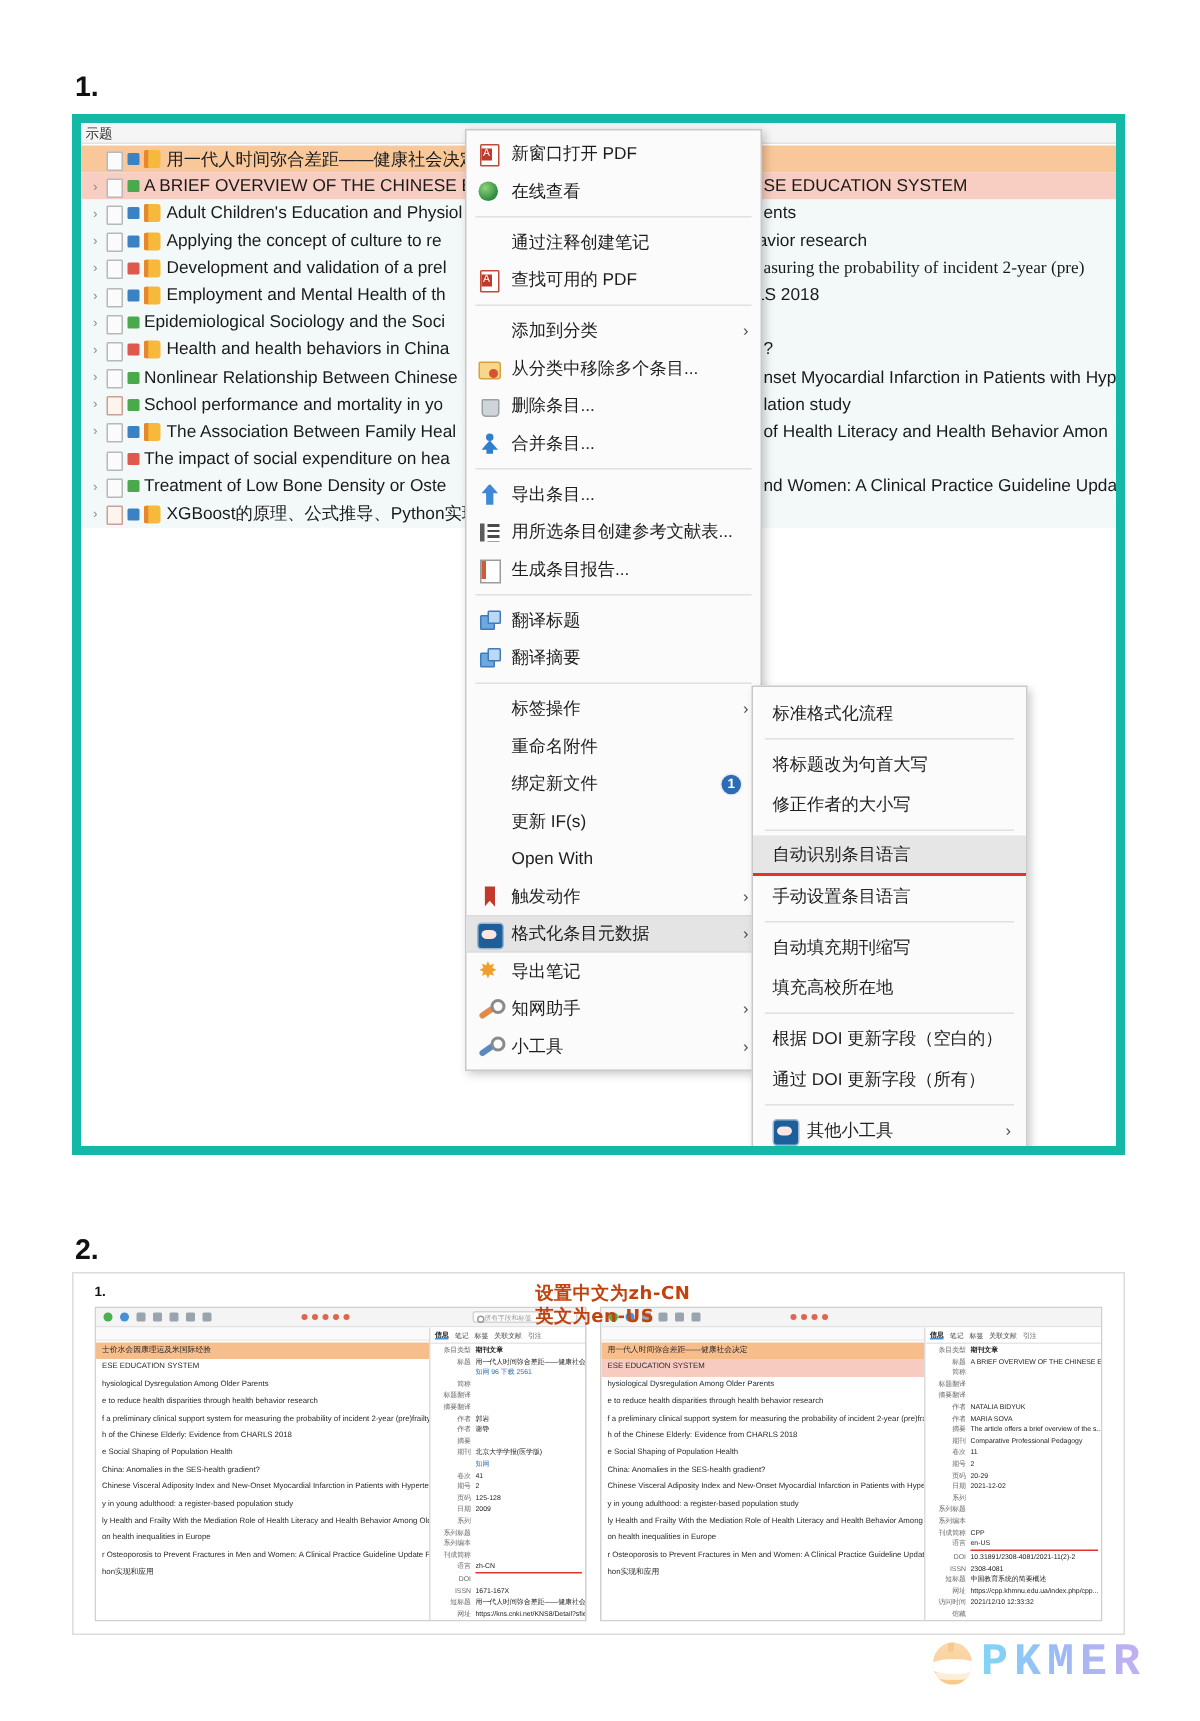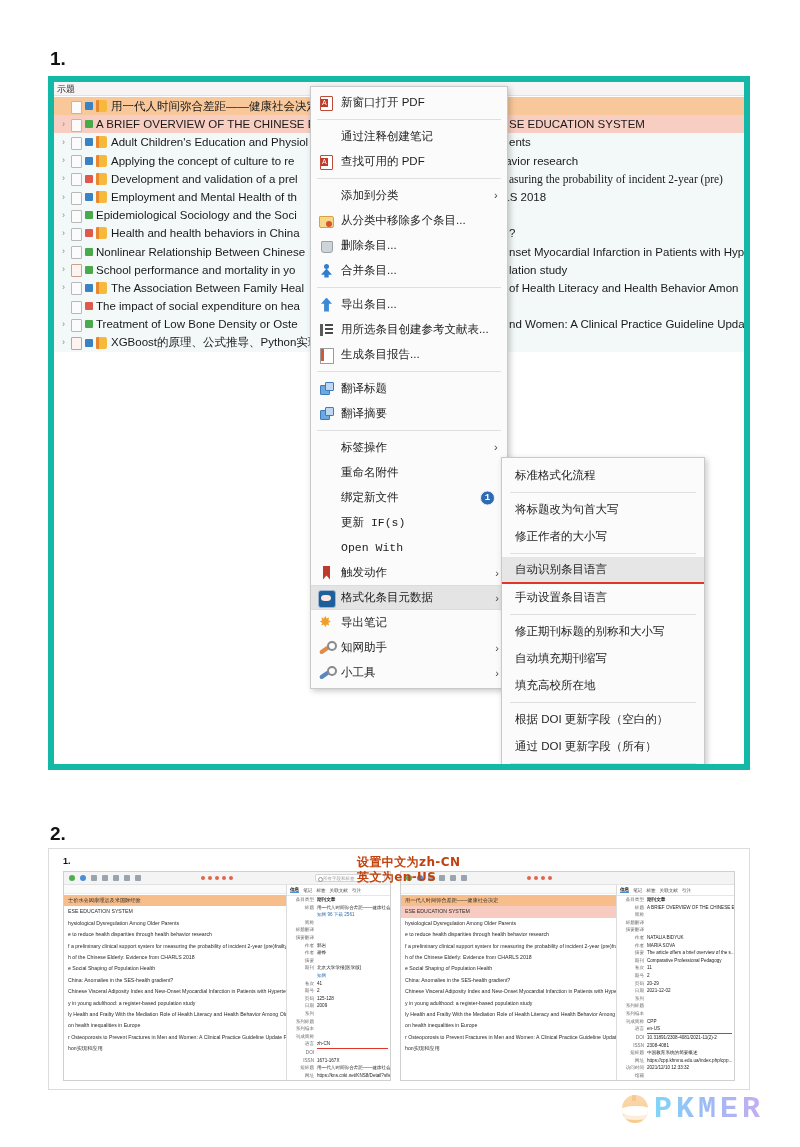--- a/index.html
+++ b/index.html
@@ -74,21 +74,21 @@
     padding: 3px 0; z-index: 30;
   }
   .mi {
     position: relative; display: flex; align-items: center;
     height: 25px; padding: 0 8px 0 7px;
     font-size: 11.5px; color: #1e1e1e; white-space: nowrap;
   }
   .mi .mic { width: 16px; flex: 0 0 16px; height: 16px; margin-right: 7px; position:relative; }
   .mi .milabel { flex: 1 1 auto; }
   .mi .arrow { color: #4a4a4a; font-size: 11px; margin-left: 6px; }
-  .mi.noicon { padding-left: 30px; font-family: Liberation Mono, monospace; }
+  .mi.noicon { padding-left: 30px; }
   .mi.hl { background: #e4e4e4; border-top:1px solid #dcdcdc; border-bottom:1px solid #dcdcdc;}
   .msep { height: 1px; background: #e0e0e0; margin: 4px 6px; }
   .badge {
     position: absolute; right: 12px; top: 50%; transform: translateY(-50%);
     width: 15px; height: 15px; border-radius: 50%;
     background: #2d6cb5; color: #fff; font-size: 9px; font-weight: bold;
     display: flex; align-items: center; justify-content: center;
     border: 1px solid #e9eef5;
   }
   
@@ -132,21 +132,21 @@
      color:#f0a02a; }
   .ic-wrench::before { content:""; position:absolute; left:1px; top:8px; width:11px;height:4px;
      background:#e08b4a; border-radius:2px; transform: rotate(-35deg); }
   .ic-wrench::after { content:""; position:absolute; left:9px; top:1px; width:6px;height:6px;
      border:2px solid #8a8a8a; border-radius:50%; }
   .ic-wrench.blue::before { background:#5a88c0; }
 
   
   #submenu {
     position: absolute; left: 447px; top: 375px;
-    width: 204px; background: #fbfbfb;
+    width: 184px; background: #fbfbfb;
     border: 1px solid #c9c9c9; box-shadow: 2px 2px 6px rgba(0,0,0,.22);
     padding: 4px 0; z-index: 40;
   }
   .smi {
     display: flex; align-items: center; height: 27px;
     padding-left: 13px; padding-right: 10px;
     font-size: 11.5px; color: #1e1e1e; white-space: nowrap;
   }
   .smi.hl { background: #e6e6e6; }
   .smi.underline-red { border-bottom: 2px solid #e1342b; }
@@ -361,20 +361,24 @@
           <span class="tagbook"></span>
           <span class="ttl">XGBoost的原理、公式推导、Python实现</span>
         </div>
       </div>
 
     <div id="ctxmenu">
         <div class="mi">
           <span class="mic ic-pdf"></span>
           <span class="milabel">新窗口打开 PDF</span>
         </div>
+        <div class="mi">
+          <span class="mic ic-globe"></span>
+          <span class="milabel">在线查看</span>
+        </div>
         <div class="msep"></div>
         <div class="mi noicon">
           <span class="milabel">通过注释创建笔记</span>
         </div>
         <div class="mi">
           <span class="mic ic-pdf"></span>
           <span class="milabel">查找可用的 PDF</span>
         </div>
         <div class="msep"></div>
         <div class="mi noicon">
@@ -471,23 +475,20 @@
           <span class="smlabel">修正作者的大小写</span>
         </div>
         <div class="ssep"></div>
         <div class="smi hl underline-red">
           <span class="smlabel">自动识别条目语言</span>
         </div>
         <div class="smi">
           <span class="smlabel">手动设置条目语言</span>
         </div>
         <div class="ssep"></div>
-        <div class="smi">
-          <span class="smlabel">修正期刊标题的别称和大小写</span>
-        </div>
         <div class="smi">
           <span class="smlabel">自动填充期刊缩写</span>
         </div>
         <div class="smi">
           <span class="smlabel">填充高校所在地</span>
         </div>
         <div class="ssep"></div>
         <div class="smi">
           <span class="smlabel">根据 DOI 更新字段（空白的）</span>
         </div>

